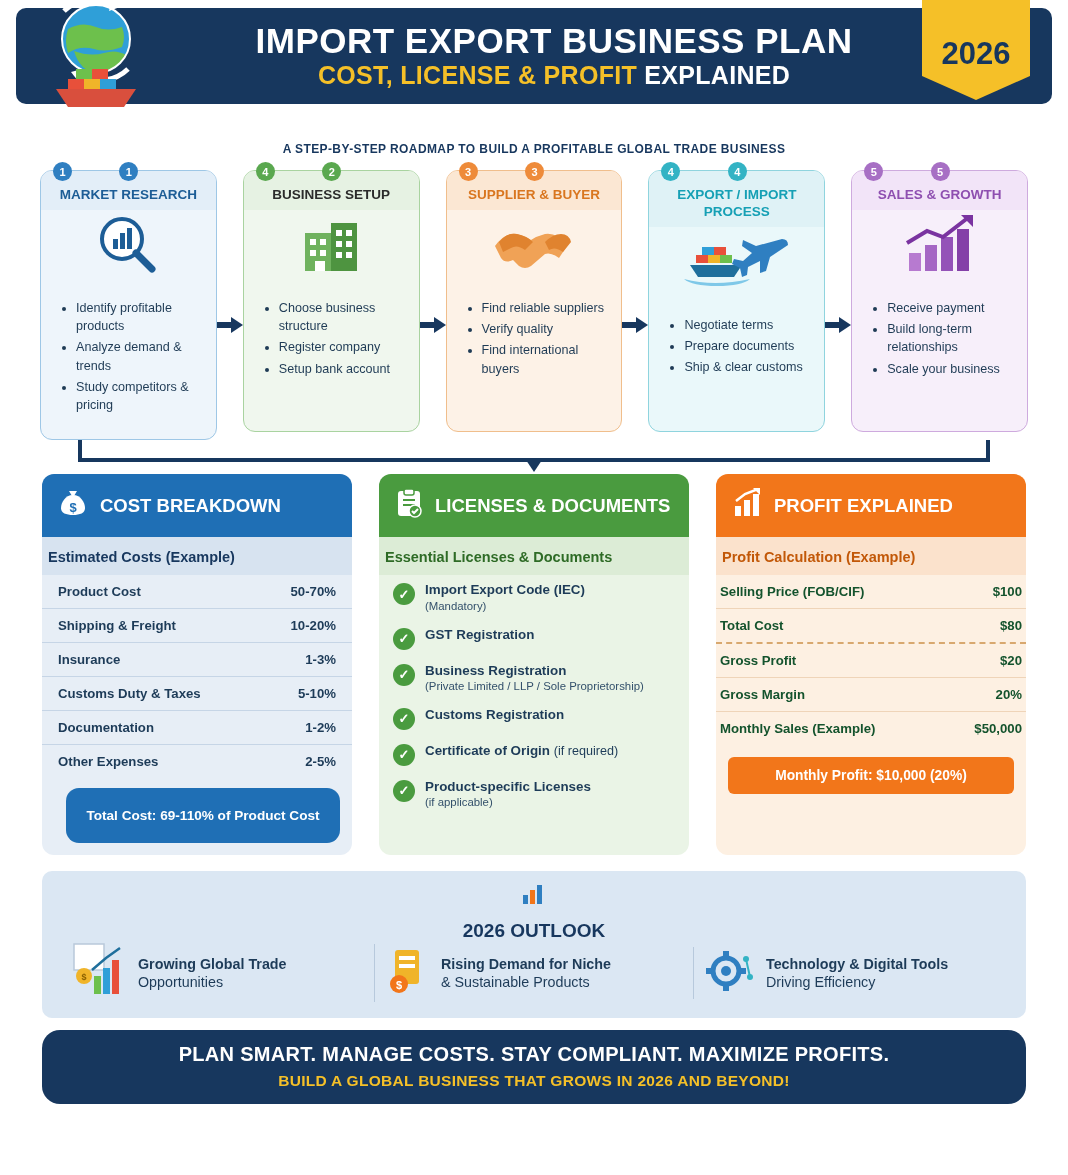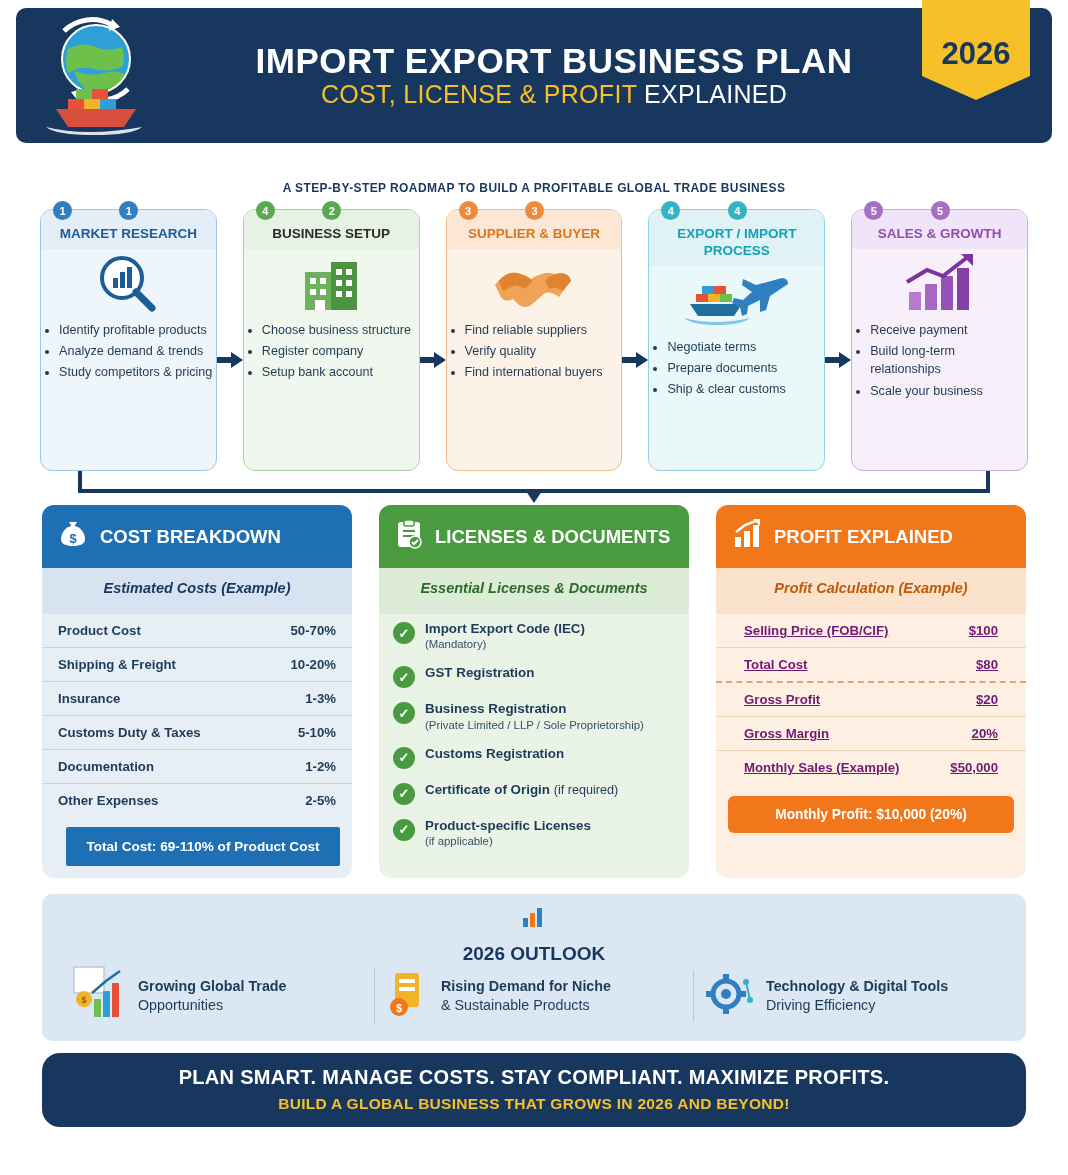--- a/index.html
+++ b/index.html
@@ -21,21 +21,21 @@
     position: relative;
     background: #ffffff;
     box-sizing: border-box;
     padding: 0 16px;
   }
 
   
   .header {
     position: relative;
     margin: 8px 0 0 0;
-    height: 135px;
+    height: 96px;
     background: #17375e;
     border-radius: 10px;
     display: flex;
     align-items: center;
     overflow: visible;
   }
   .globe-wrap {
     width: 150px;
     height: 130px;
     position: relative;
@@ -48,21 +48,21 @@
   }
   .title-main {
     font-size: 35px;
     font-weight: bold;
     color: #ffffff;
     letter-spacing: 0.5px;
     line-height: 1.1;
   }
   .title-sub {
     font-size: 25px;
-    font-weight: normal;
+    font-weight: bold;
     color: #f5c028;
     letter-spacing: 0.3px;
     margin-top: 0;
   }
   .title-sub .white {
     color: #ffffff;
   }
   .year-badge {
     position: absolute;
     top: -8px;
@@ -134,21 +134,21 @@
     left: 50%;
     margin-left: -9px;
   }
   .step-icon {
     height: 68px;
     display: flex;
     align-items: center;
     justify-content: center;
   }
   .step-list {
-    margin: 0;
+    margin: 17px;
     padding: 4px 0 0 18px;
     font-size: 12.6px;
     line-height: 1.45;
     color: #1f3b55;
   }
   .step-list li {
     margin-bottom: 3px;
   }
   .arrow {
     align-self: center;
@@ -225,25 +225,23 @@
     gap: 12px;
     padding: 14px 16px;
     color: #ffffff;
     font-size: 18.5px;
     font-weight: bold;
   }
   .panel-body {
     padding: 0 0 10px 0;
   }
   .panel-subtitle {
-    text-align: center;
     font-size: 14.5px;
     font-weight: bold;
-    padding: 12px 6px 18px 6px;
-    font-style: italic;
+    padding: 12px 6px 10px 6px;
   }
 
   
   .cost-panel .panel-head { background: #1f6fb5; }
   .cost-panel { background: #e7eef6; }
   .cost-panel .panel-subtitle { color: #17375e; background: #d7e3f0; }
   .cost-row {
     display: flex;
     justify-content: space-between;
     padding: 9px 16px;
@@ -253,22 +251,22 @@
     border-bottom: 1px solid #c6d5e6;
   }
   .cost-row .val { font-weight: bold; }
   .cost-total {
     margin: 10px 12px 2px 24px;
     background: #1f6fb5;
     color: #fff;
     text-align: center;
     font-size: 13.6px;
     font-weight: bold;
-    padding: 12px 6px;
-    border-radius: 2px;
+    padding: 20px 6px;
+    border-radius: 13px;
   }
 
   
   .lic-panel .panel-head { background: #4a9b3f; }
   .lic-panel { background: #eaf4e6; }
   .lic-panel .panel-subtitle { color: #2e6b26; background: #dcecd6; }
   .lic-item {
     display: flex;
     gap: 10px;
     padding: 6px 14px 6px 14px;
@@ -291,26 +289,25 @@
   .lic-note { font-size: 11.4px; font-weight: normal; color: #33506b; display: block; }
   .lic-inline { font-weight: normal; font-size: 12.6px; }
 
   
   .profit-panel .panel-head { background: #f2761a; }
   .profit-panel { background: #fdf0e2; }
   .profit-panel .panel-subtitle { color: #c25808; background: #fbe2cc; }
   .profit-row {
     display: flex;
     justify-content: space-between;
-    padding: 9px 28px;
+    padding: 9px 4px;
     font-size: 13.2px;
     font-weight: bold;
-    color: #701a75;
+    color: #14532d;
     border-bottom: 1px solid #efd4b8;
-    text-decoration: underline;
   }
   .profit-row.dashed { border-bottom: 2px dashed #d8a86f; }
   .profit-total {
     margin: 12px 12px 2px 12px;
     background: #f2761a;
     color: #fff;
     text-align: center;
     font-size: 13.8px;
     font-weight: bold;
     padding: 11px 6px;

